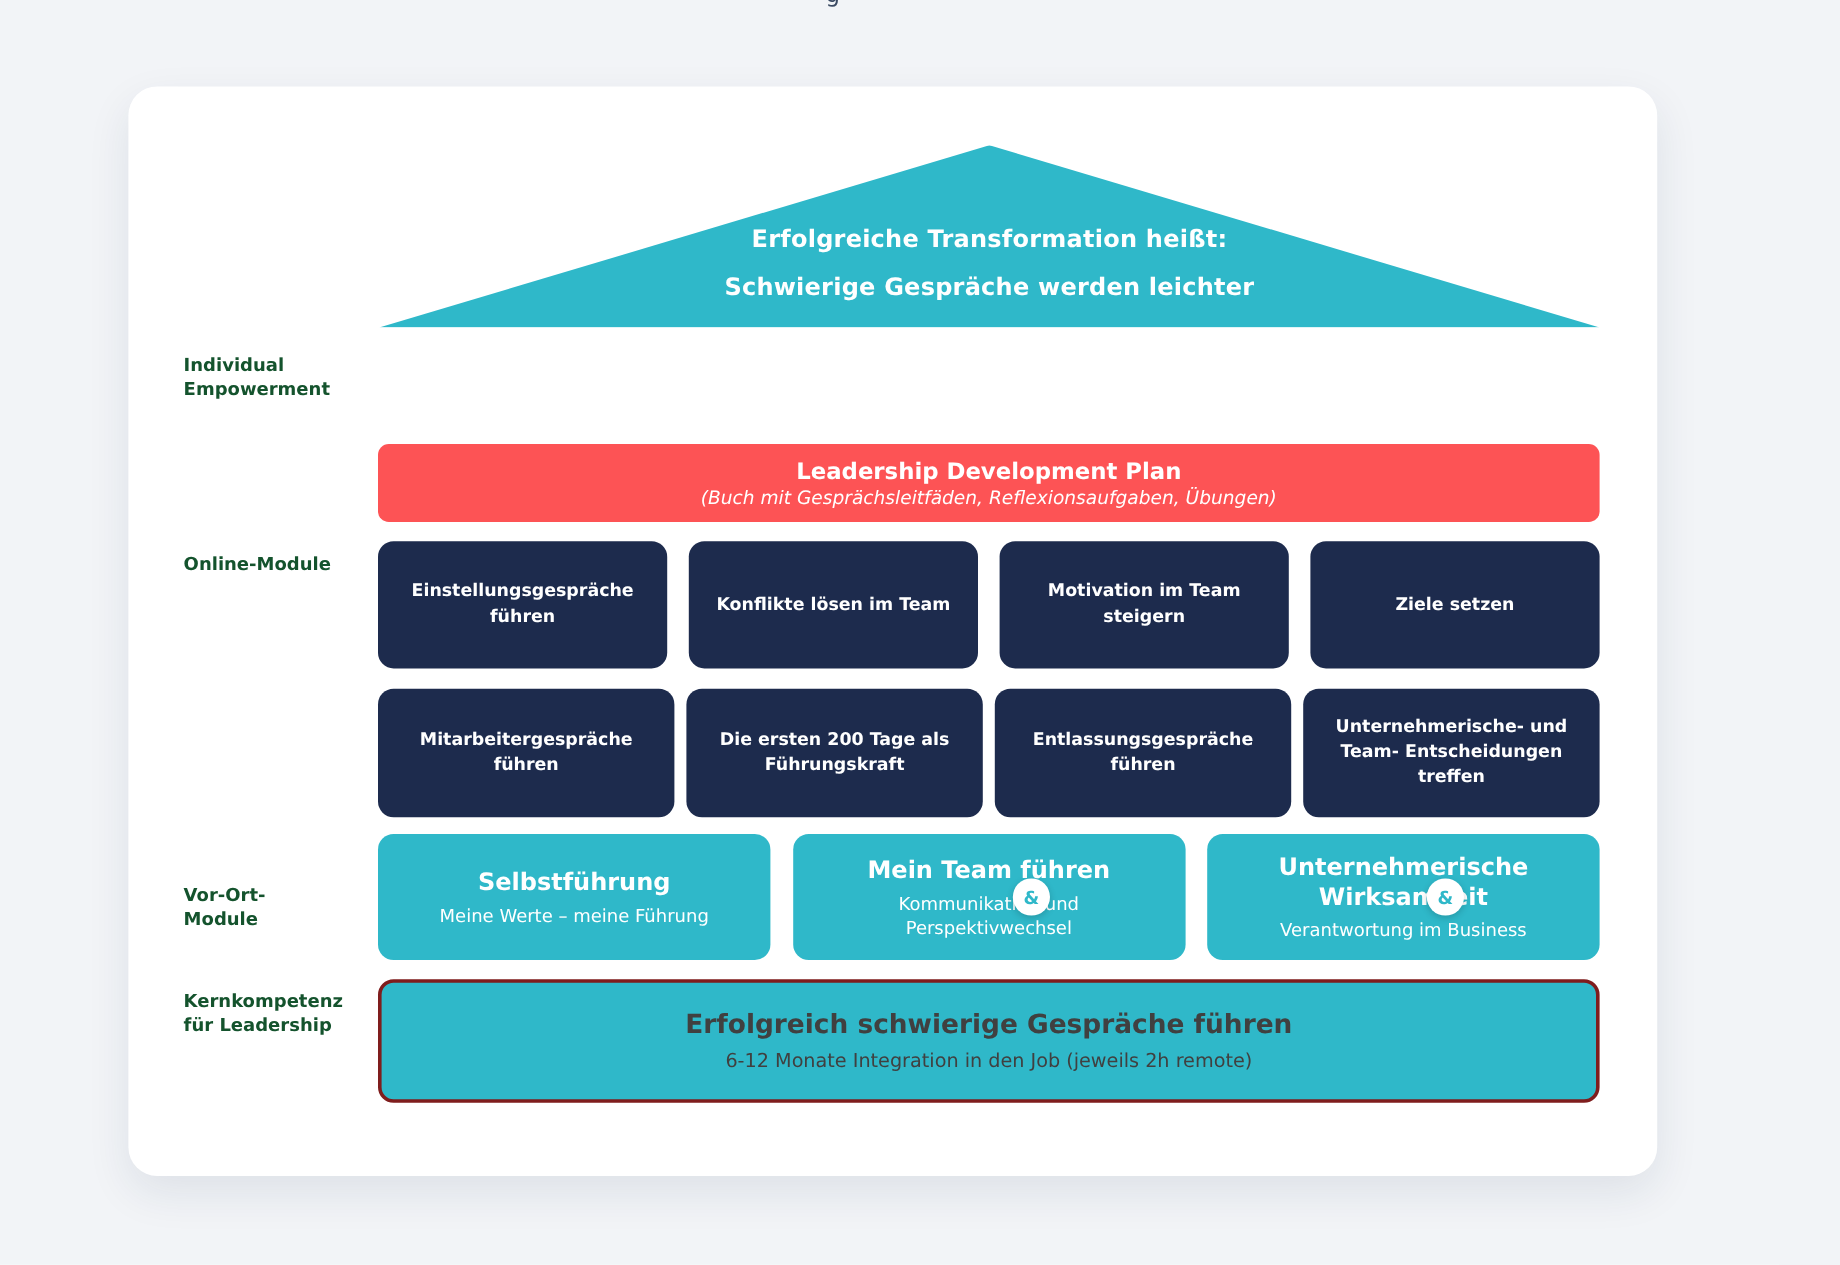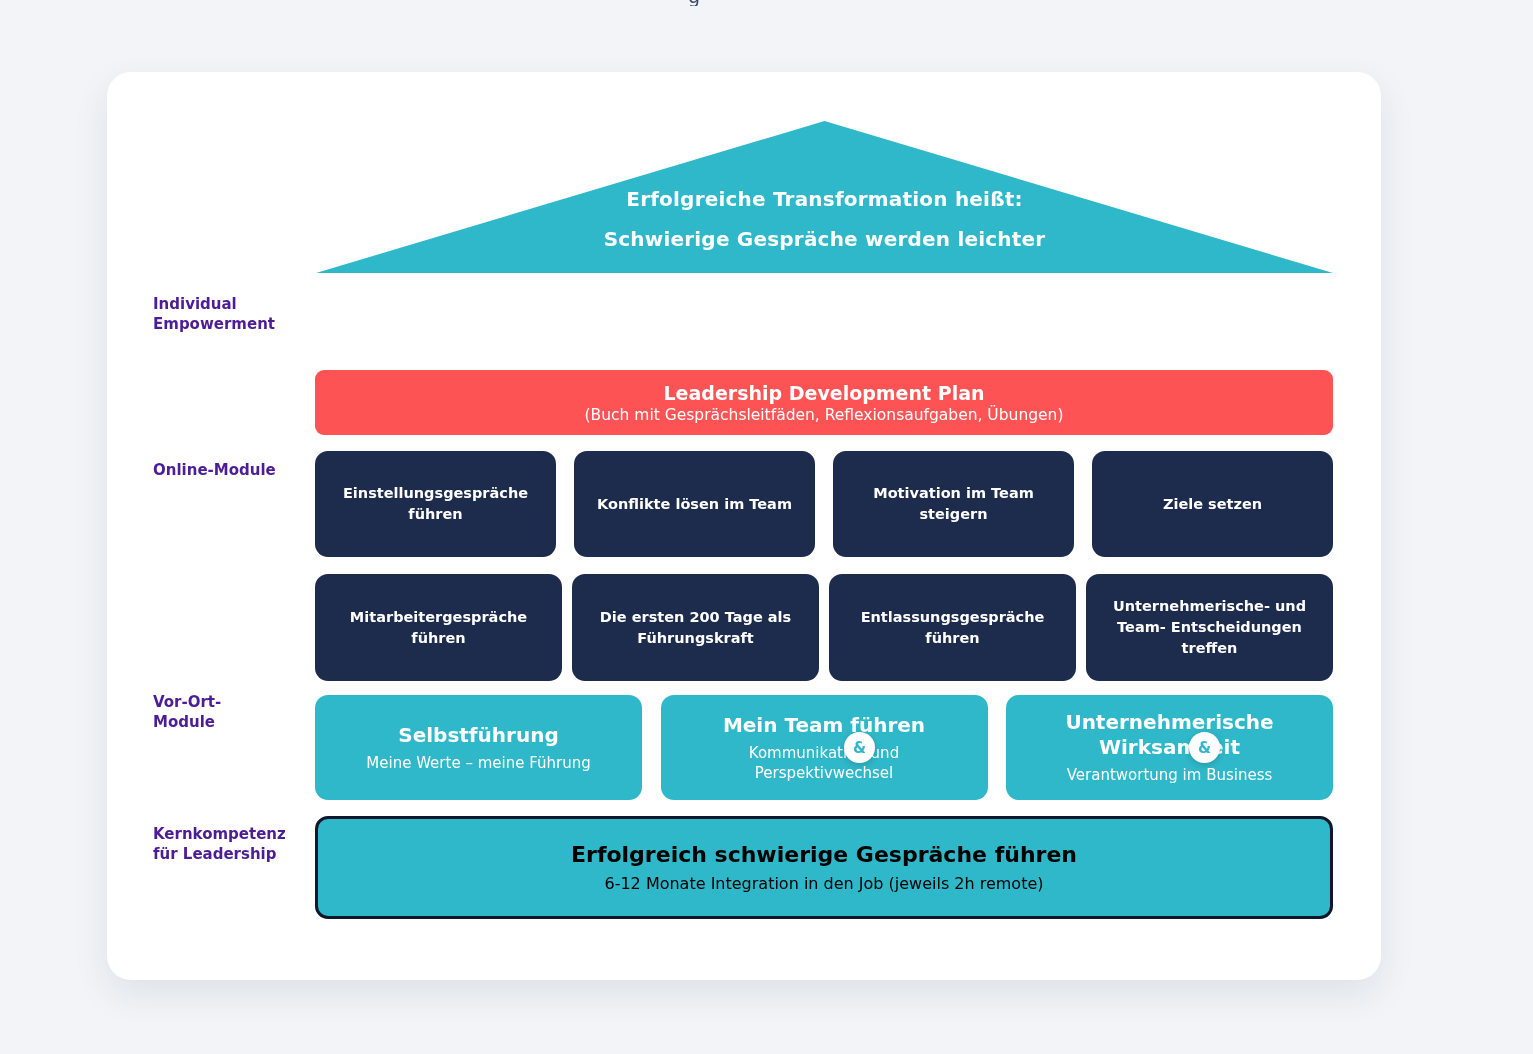--- a/index.html
+++ b/index.html
@@ -34,38 +34,38 @@
     clip-path:polygon(50% 0, 100% 100%, 0 100%);
   }
   .roof .line { position:absolute; left:0; width:100%; text-align:center;
     color:#ffffff; font-weight:bold; font-size:20px; letter-spacing:0.2px; }
   .roof .l1 { top:66px; }
   .roof .l2 { top:106px; }
 
   
   .row-label {
     position:absolute; left:46px; font-size:15px; font-weight:bold;
-    line-height:20px; color:#4c1d95;
+    line-height:20px; color:#14532d;
   }
   .lbl-individual { top:222px; }
   .lbl-online     { top:388px; }
-  .lbl-vorort     { top:620px; }
+  .lbl-vorort     { top:664px; }
   .lbl-kern       { top:752px; }
 
   
   .red-bar {
     position:absolute; left:208px; width:1018px;
     background:#fd5355; border-radius:9px;
     display:flex; flex-direction:column; align-items:center; justify-content:center;
     color:#ffffff; text-align:center;
   }
   .red-bar-1 { top:215px; height:67px; }
   .red-bar-2 { top:298px; height:65px; }
   .red-bar .title { font-size:19px; font-weight:bold; }
-  .red-bar .sub   { font-size:15.5px; margin-top:2px; }
+  .red-bar .sub   { font-size:15.5px; margin-top:2px;font-style:italic; }
 
   
   .navy-row {
     position:absolute; left:208px; width:1018px; height:106px;
     display:flex; gap:18px;
   }
   .navy-row-1 { top:379px; }
   .navy-row-2 { top:502px; height:107px;gap:10px; }
   .navy-box {
     flex:1 1 0; background:#1d2b4d; border-radius:13px;
@@ -92,23 +92,23 @@
     background:#ffffff; box-shadow:0 2px 6px rgba(0,0,0,0.18);
     display:flex; align-items:center; justify-content:center;
     color:#2fb8c9; font-weight:bold; font-size:15px;
   }
   .amp-1 { left:529px; }
   .amp-2 { left:874px; }
 
   
   .core-bar {
     position:absolute; left:208px; top:744px; width:1018px; height:103px;
-    background:#2fb8c9; border:3px solid #0f172a; border-radius:13px;
+    background:#2fb8c9; border:3px solid #7f1d1d; border-radius:13px;
     display:flex; flex-direction:column; align-items:center; justify-content:center;
-    color:#000000; text-align:center;
+    color:#404040; text-align:center;
   }
   .core-bar .title { font-size:22px; font-weight:bold; }
   .core-bar .sub   { font-size:16px; margin-top:7px; }
 </style>
 </head>
 <body>
 
 <div class="top-remnant">
   <span>g</span>
 </div>

